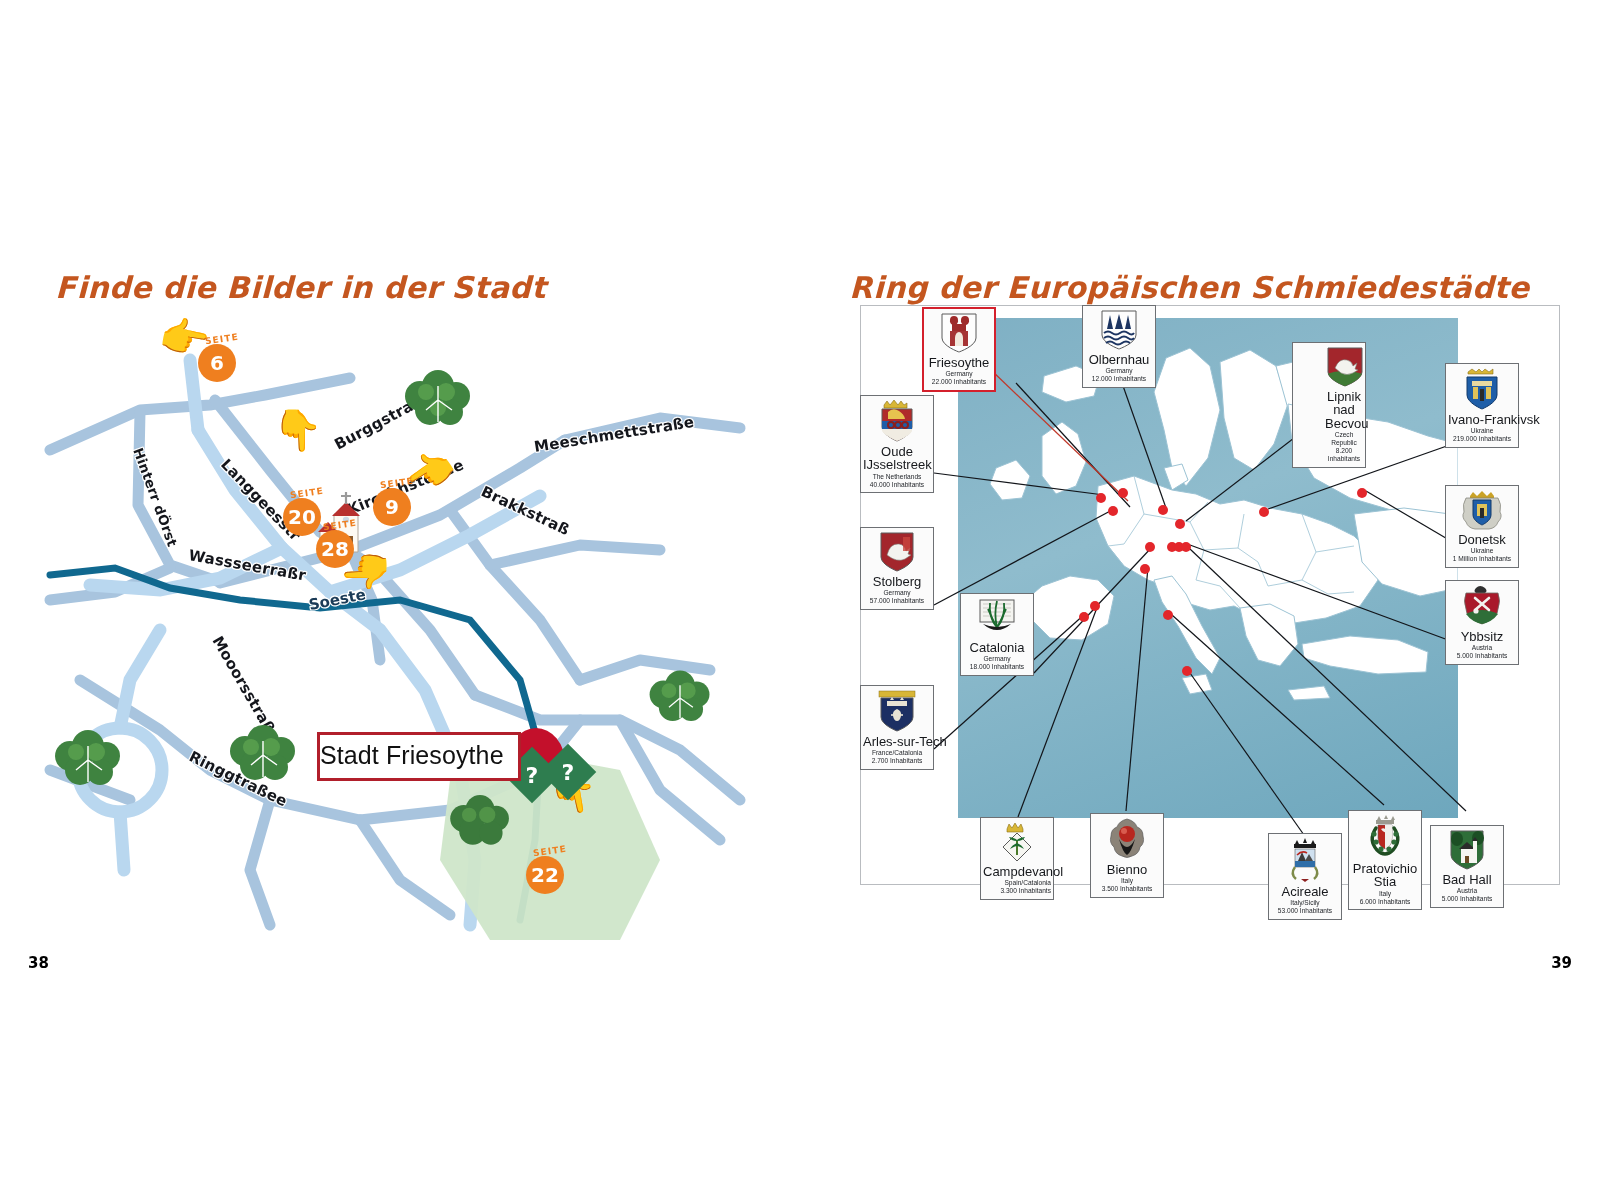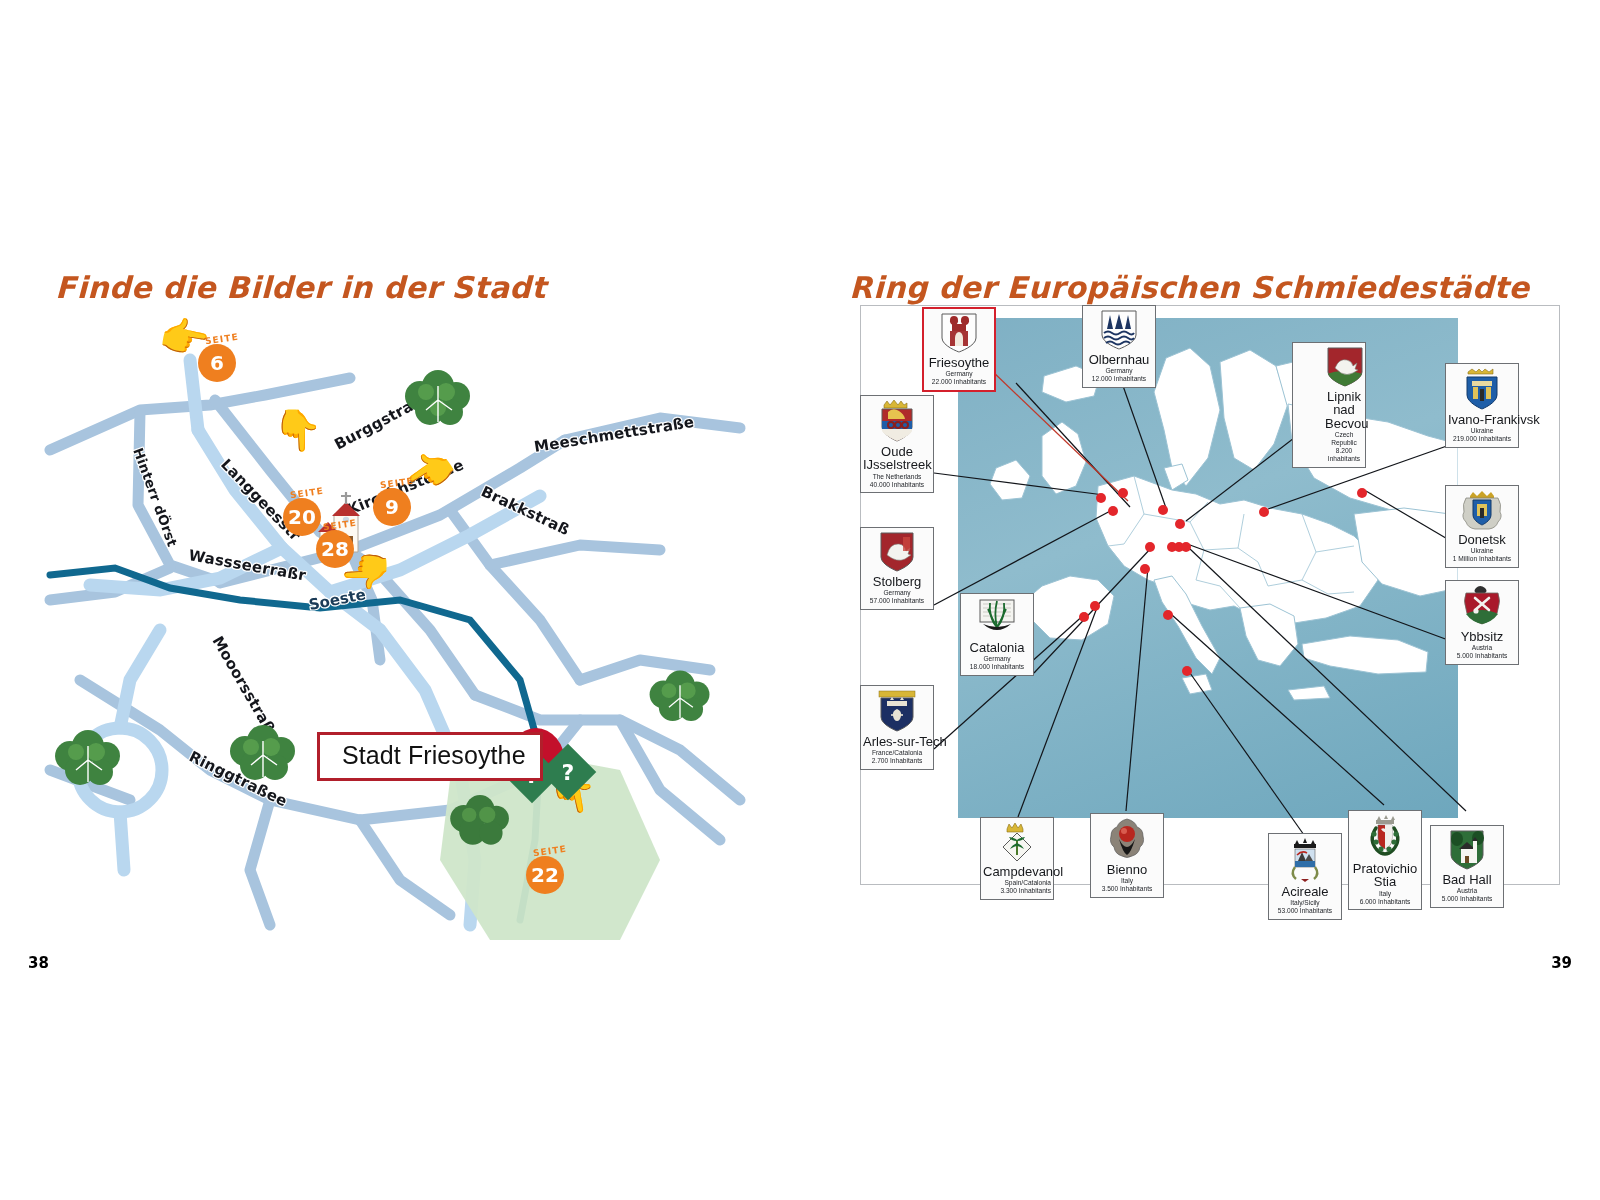--- a/index.html
+++ b/index.html
@@ -70,21 +70,21 @@
     font-family:"DejaVu Sans",sans-serif;font-weight:700;font-size:9px;color:#ef7f1f;
     letter-spacing:1.2px;transform:rotate(-8deg);
   }
 
   .hand{position:absolute;font-size:40px;line-height:1;filter:saturate(1.1);}
 
   .tree{position:absolute;}
 
   .citysign{
     position:absolute;background:#fff;border:3px solid #b11f2b;
-    padding:6px 14px 8px 22px;
+    padding:6px 14px 8px 0;
     font-family:"Liberation Sans",sans-serif;font-size:25px;color:#111;
     white-space:nowrap;letter-spacing:.1px;
   }
   .redblob{position:absolute;width:58px;height:58px;background:#c3102b;border-radius:50% 50% 50% 50%/60% 60% 40% 40%;}
   .qtile{position:absolute;width:40px;height:40px;background:#2e7d4f;transform:rotate(45deg);
          display:flex;align-items:center;justify-content:center;}
   .qtile span{transform:rotate(-45deg);color:#fff;font-family:"DejaVu Sans",sans-serif;font-weight:700;font-size:22px;}
 
   
   #europe{position:absolute;left:60px;top:305px;width:700px;height:620px;}

